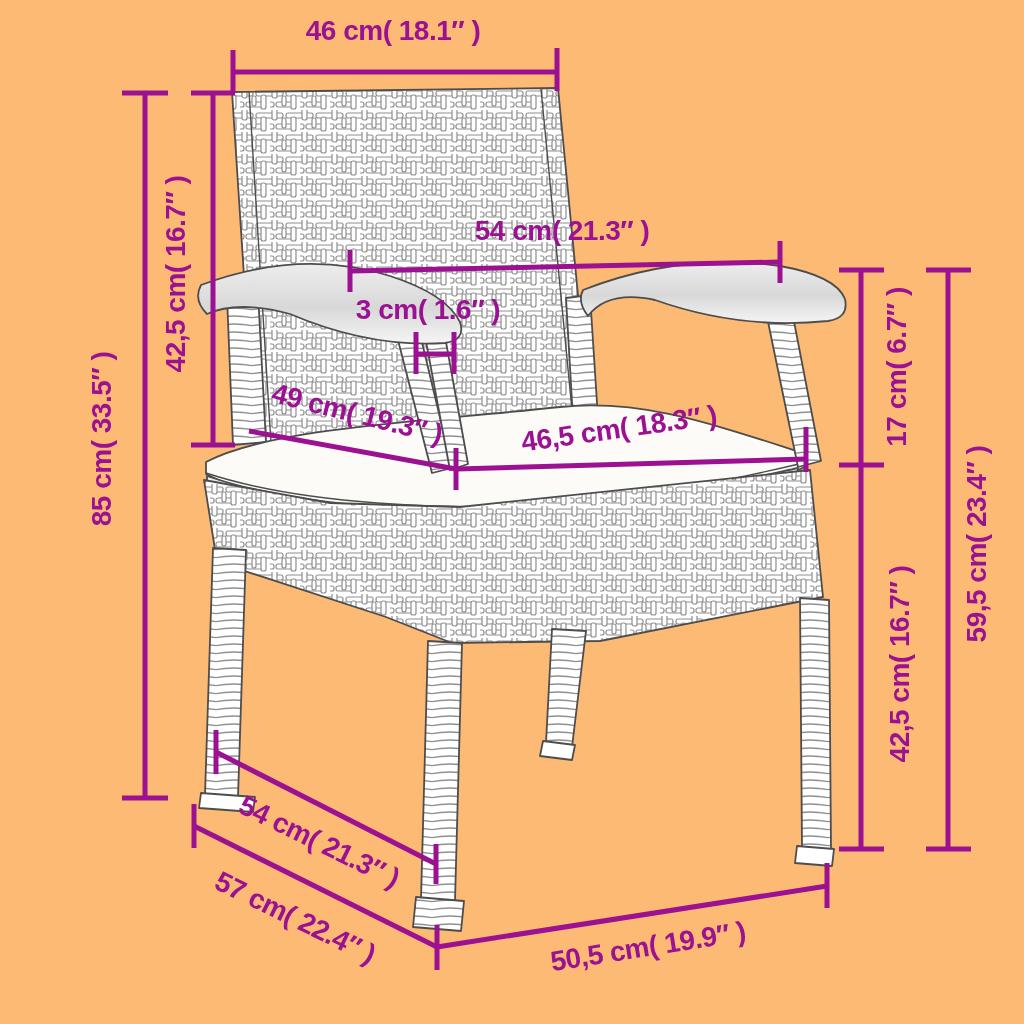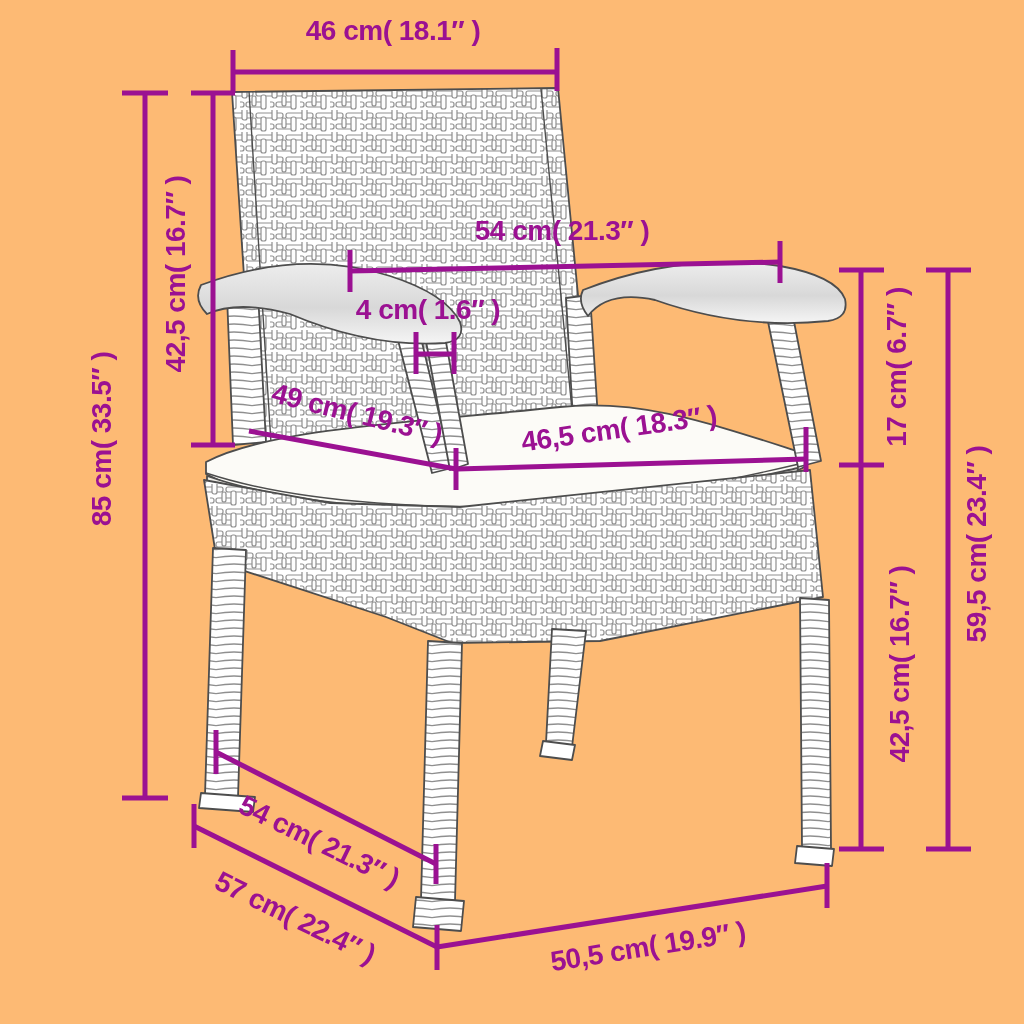--- a/index.html
+++ b/index.html
@@ -144,21 +144,21 @@
         <line class="dim-tick" x1="437" y1="925" x2="437" y2="970"></line>
         <line class="dim-tick" x1="827" y1="863" x2="827" y2="908"></line>
       </g>
     </g>
   </svg>
 
   <div class="dl" style="left:393px; top:31px;  --r:0deg">46 cm( 18.1″ )</div>
   <div class="dl" style="left:176px; top:274px; --r:-90deg">42,5 cm( 16.7″ )</div>
   <div class="dl" style="left:102px; top:439px; --r:-90deg">85 cm( 33.5″ )</div>
   <div class="dl" style="left:562px; top:231px; --r:0deg">54 cm( 21.3″ )</div>
-  <div class="dl" style="left:428px; top:310px; --r:0deg">4 cm( 1.6″ )</div>
+  <div class="dl" style="left:428px; top:310px; --r:0deg">3 cm( 1.6″ )</div>
   <div class="dl" style="left:357px; top:414px; --r:14deg">49 cm( 19.3″ )</div>
   <div class="dl" style="left:619px; top:429px; --r:-8deg">46,5 cm( 18.3″ )</div>
   <div class="dl" style="left:897px; top:367px; --r:-90deg">17 cm( 6.7″ )</div>
   <div class="dl" style="left:977px; top:544px; --r:-90deg">59,5 cm( 23.4″ )</div>
   <div class="dl" style="left:900px; top:664px; --r:-90deg">42,5 cm( 16.7″ )</div>
   <div class="dl" style="left:319px; top:842px; --r:26deg">54 cm( 21.3″ )</div>
   <div class="dl" style="left:295px; top:918px; --r:26deg">57 cm( 22.4″ )</div>
   <div class="dl" style="left:648px; top:947px; --r:-9deg">50,5 cm( 19.9″ )</div>
 </div>
 

